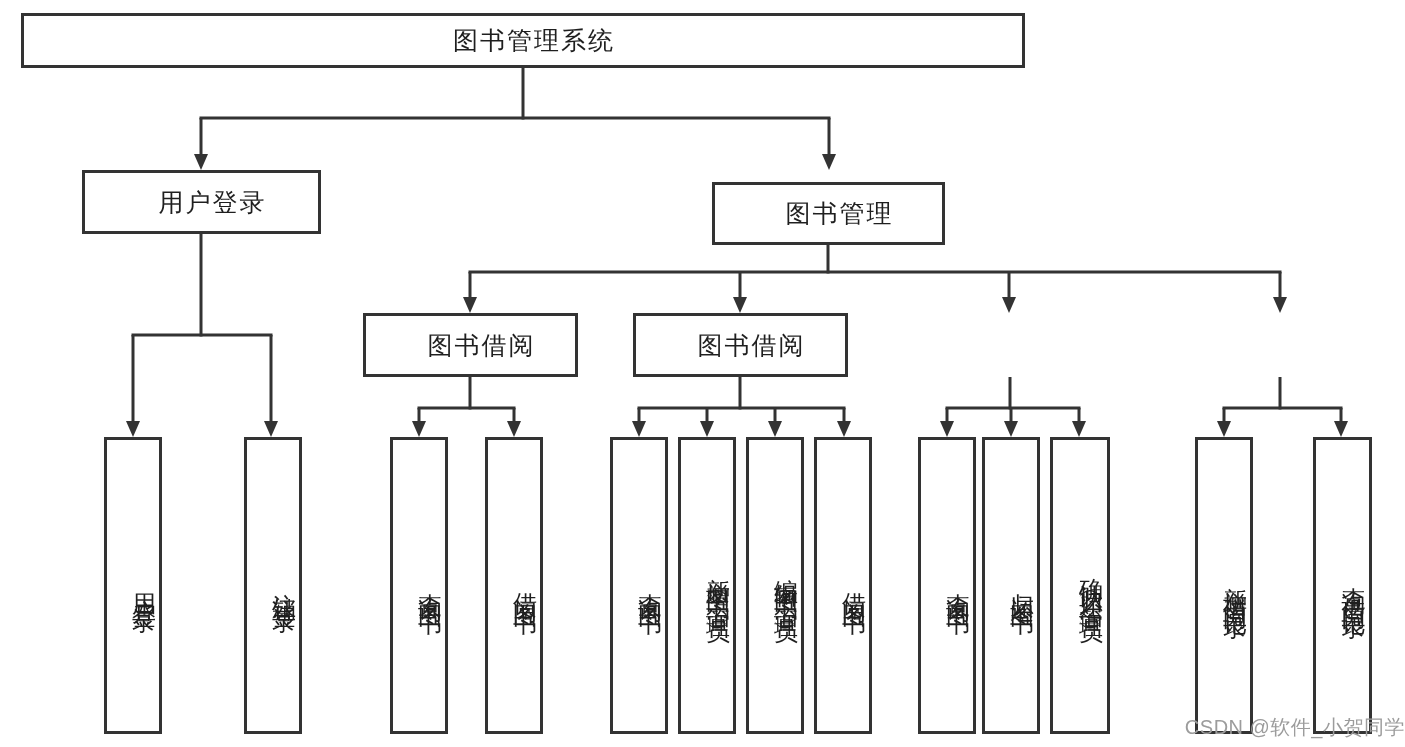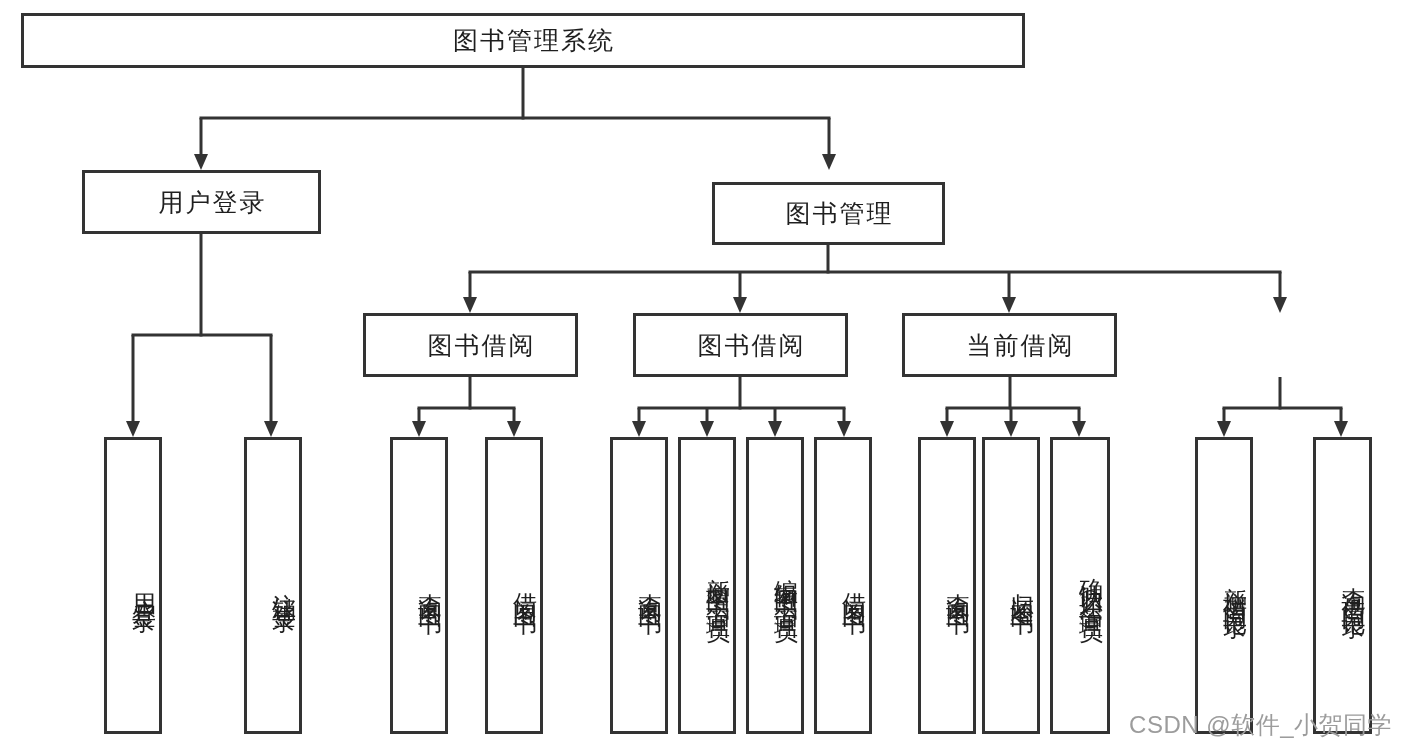--- a/index.html
+++ b/index.html
@@ -42,23 +42,23 @@
   .leaf .vtext {
     writing-mode: vertical-rl;
     text-orientation: mixed;
     font-size: 24px;
     letter-spacing: 6px;
     line-height: 1;
     white-space: nowrap;
   }
   #watermark {
     position: absolute;
-    right: 13px;
+    right: 0;
     bottom: 6px;
-    font-size: 24px;
+    font-size: 20px;
     color: #9c9c9c;
     letter-spacing: 0.5px;
     z-index: 10;
     white-space: nowrap;
   }
 </style>
 </head>
 <body>
 
 <div id="canvas">
@@ -140,23 +140,20 @@
   <div class="node hnode" style="left:712px; top:170px; width:233px; height:63px;margin-top:12px;">
     <span>图书管理</span>
   </div>
 
   <div class="node hnode" style="left:363px; top:313px; width:215px; height:64px;">
     <span>图书借阅</span>
   </div>
   <div class="node hnode" style="left:633px; top:313px; width:215px; height:64px;">
     <span>图书借阅</span>
   </div>
-  <div class="node hnode" style="left:902px; top:313px; width:215px; height:64px;">
-    <span>当前借阅</span>
-  </div>
 
   <div class="node leaf" style="left:104px;">
     <span class="vtext">用户登录</span>
   </div>
   <div class="node leaf" style="left:244px;">
     <span class="vtext">注销登录</span>
   </div>
 
   <div class="node leaf" style="left:390px;">
     <span class="vtext">查询图书</span>

